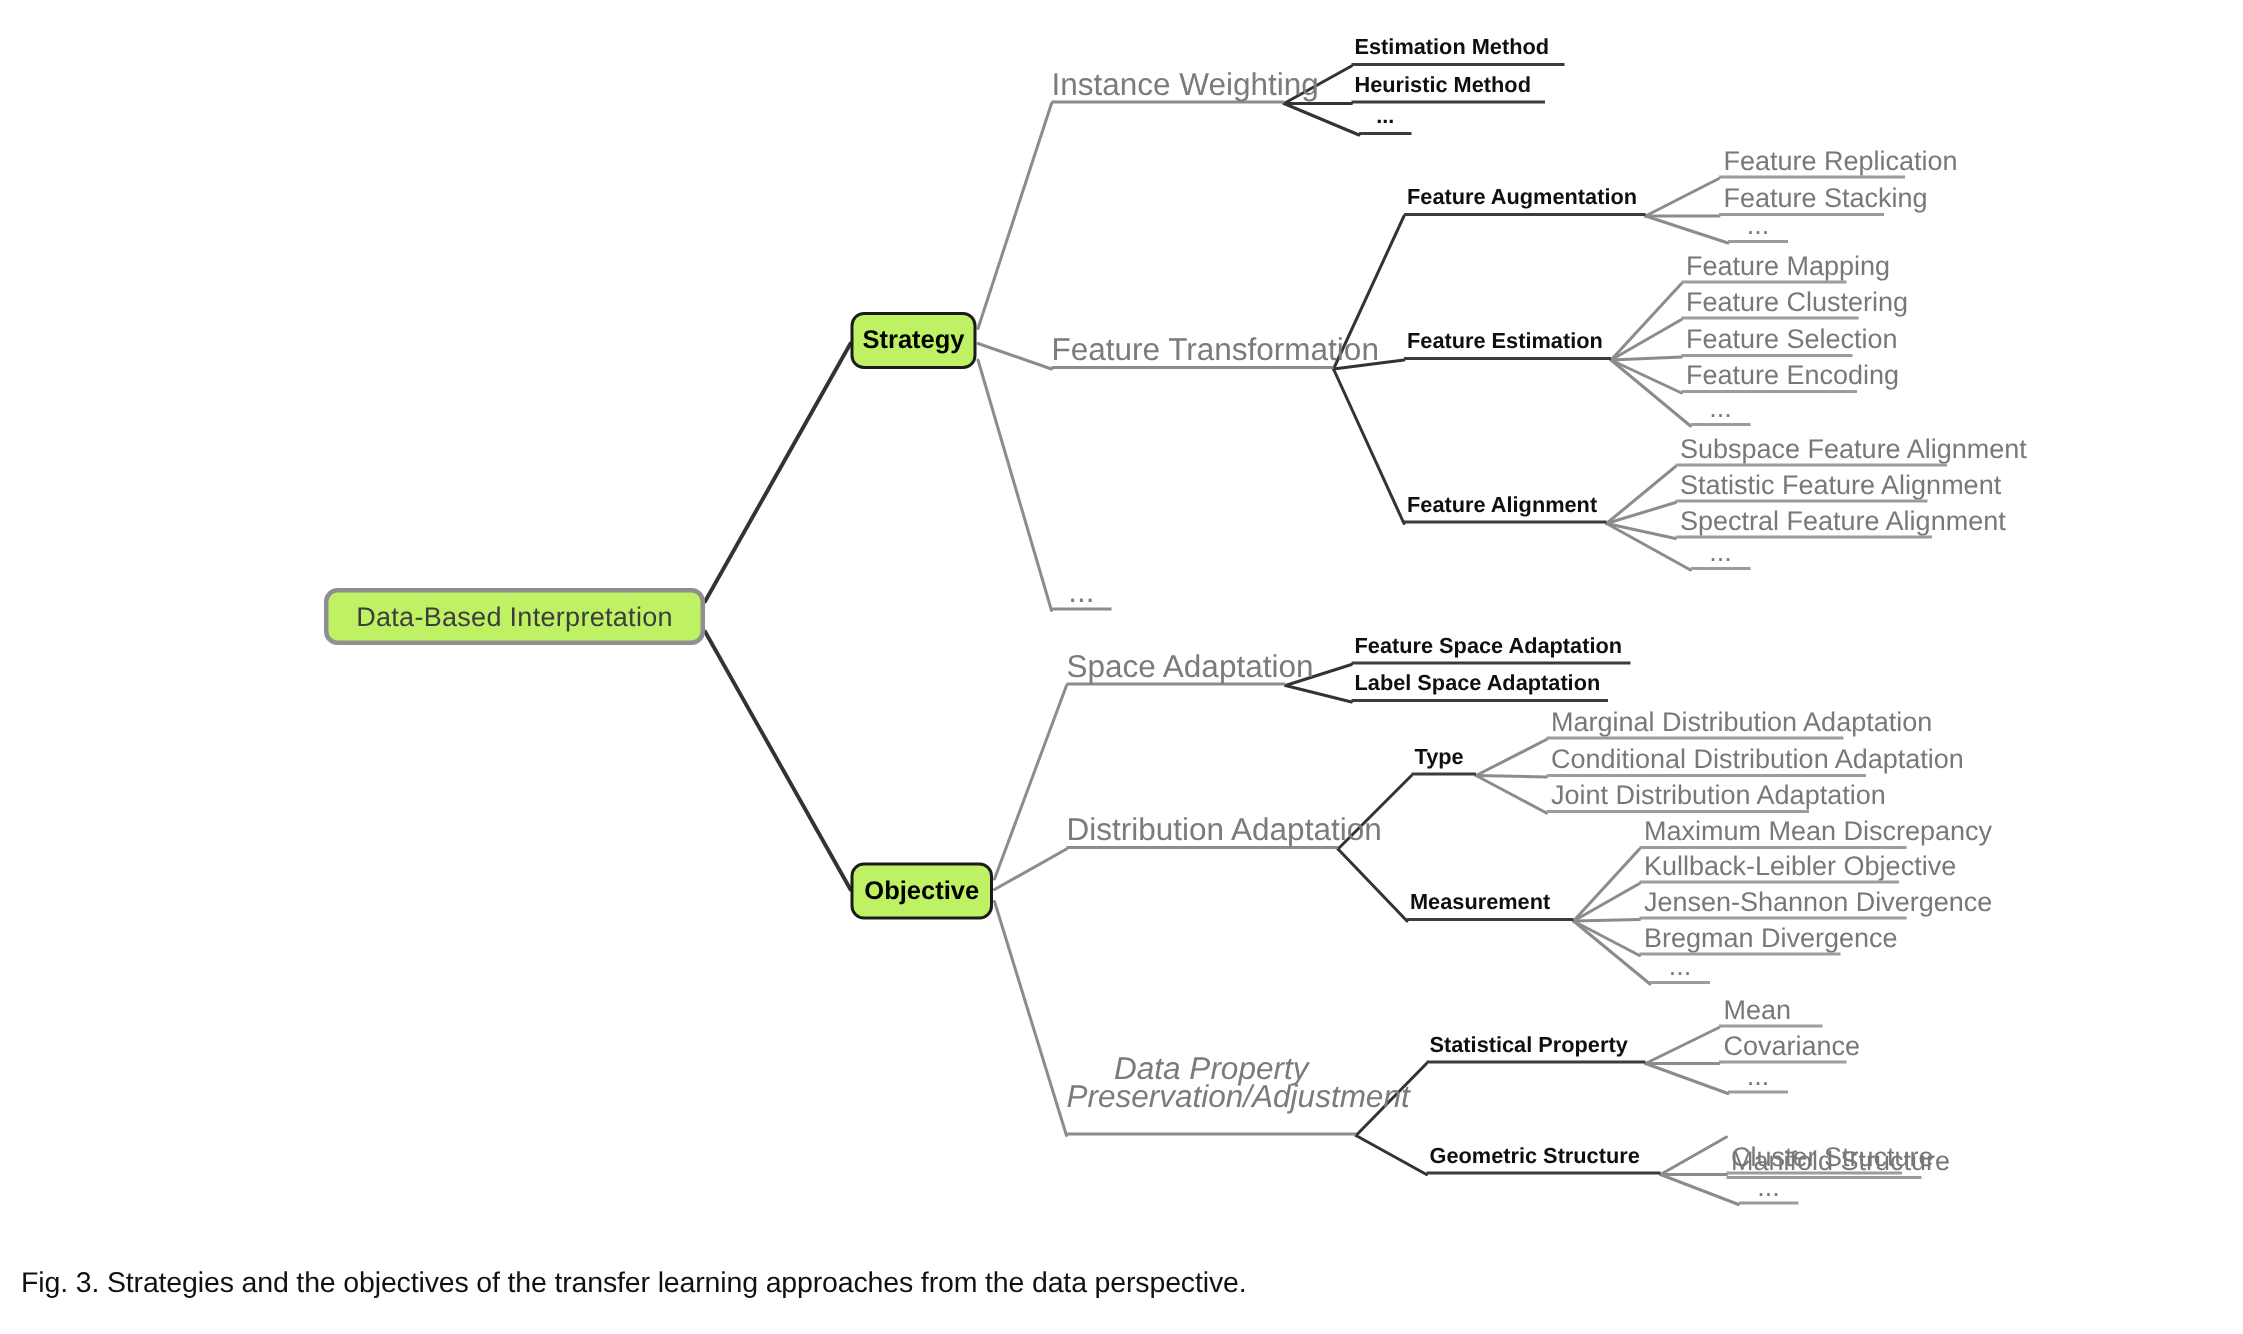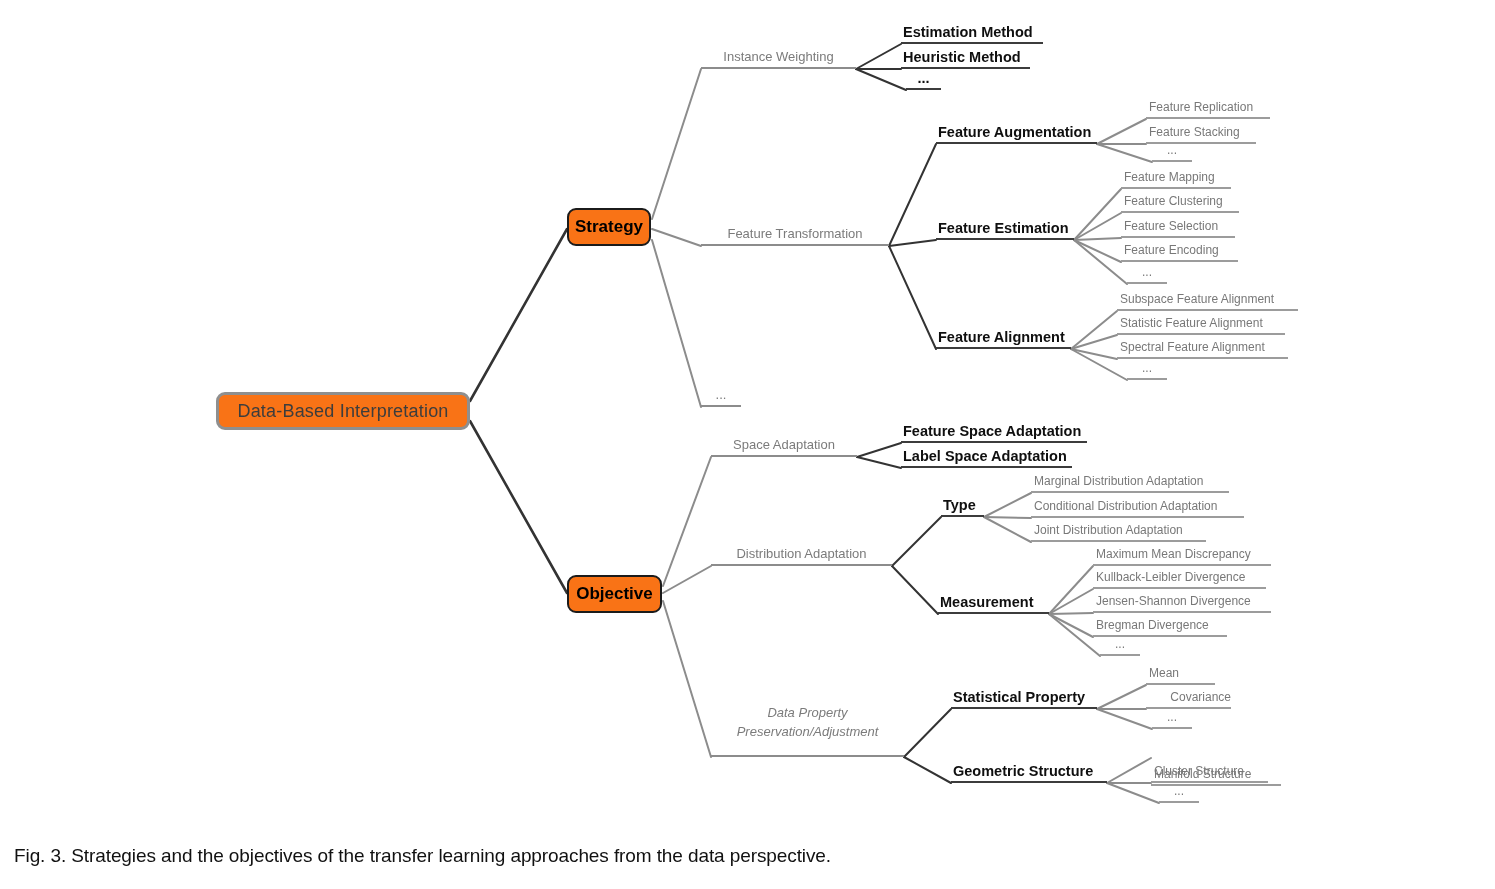--- a/index.html
+++ b/index.html
@@ -8,51 +8,51 @@
     width:1495px;height:889px;
     background:#ffffff;
     font-family:"Liberation Sans", sans-serif;
     overflow:hidden;
   }
   #edges{position:absolute;left:0;top:0;width:1495px;height:889px;}
   .n{position:absolute;box-sizing:border-box;white-space:nowrap;}
   
   .box{
     display:flex;align-items:center;justify-content:center;
-    background:#f97316;border-radius:9px;
+    background:#bef264;border-radius:9px;
   }
   .rootbox{
     border:3px solid #8f8f8f;color:#3d3d3d;
     font-size:18px;letter-spacing:.2px;
   }
   .mainbox{
     border:2.5px solid #1b1b1b;color:#000000;
     font-weight:bold;font-size:17px;
   }
   
   .l3{
-    font-size:13px;color:#7b7b7b;
+    font-size:21px;color:#7b7b7b;
     border-bottom:2px solid #8c8c8c;
     text-align:center;height:22px;line-height:20px;
   }
   .l3.two{
     height:44px;line-height:19px;white-space:normal;
     display:flex;flex-direction:column;justify-content:flex-end;
     padding-bottom:14px;
     font-style:italic;
   }
   
   .l4{
     font-size:14.5px;font-weight:bold;color:#0f0f0f;
     border-bottom:2px solid #3c3c3c;
     text-align:left;padding-left:2px;height:21px;line-height:18px;
   }
   
   .l5{
-    font-size:12px;color:#787878;
+    font-size:18px;color:#787878;
     border-bottom:2px solid #9c9c9c;
     text-align:left;padding-left:3px;height:20px;line-height:17px;
   }
   .ctr{text-align:center;padding-left:0;}
   #caption{
     position:absolute;left:14px;top:845px;
     font-size:19px;color:#111111;letter-spacing:-0.1px;
   }
 </style>
 </head>
@@ -148,21 +148,21 @@
   <div class="n l4" style="left:901px;top:447px;width:171px;">Label Space Adaptation</div>
 
   <div class="n l4" style="left:941px;top:496px;width:43px;">Type</div>
   <div class="n l4" style="left:938px;top:593px;width:111px;">Measurement</div>
 
   <div class="n l5" style="left:1031px;top:473px;width:198px;">Marginal Distribution Adaptation</div>
   <div class="n l5" style="left:1031px;top:498px;width:213px;">Conditional Distribution Adaptation</div>
   <div class="n l5" style="left:1031px;top:522px;width:175px;">Joint Distribution Adaptation</div>
 
   <div class="n l5" style="left:1093px;top:546px;width:178px;">Maximum Mean Discrepancy</div>
-  <div class="n l5" style="left:1093px;top:569px;width:173px;">Kullback-Leibler Divergence</div>
+  <div class="n l5" style="left:1093px;top:569px;width:173px;">Kullback-Leibler Objective</div>
   <div class="n l5" style="left:1093px;top:593px;width:178px;">Jensen-Shannon Divergence</div>
   <div class="n l5" style="left:1093px;top:617px;width:134px;">Bregman Divergence</div>
   <div class="n l5 ctr" style="left:1100px;top:636px;width:40px;">...</div>
 
   <div class="n l4" style="left:951px;top:688px;width:146px;">Statistical Property</div>
   <div class="n l4" style="left:951px;top:762px;width:156px;">Geometric Structure</div>
 
   <div class="n l5" style="left:1146px;top:665px;width:69px;">Mean</div>
   <div class="n l5" style="left:1146px;top:689px;width:85px;text-align:right;">Covariance</div>
   <div class="n l5 ctr" style="left:1152px;top:709px;width:40px;">...</div>

